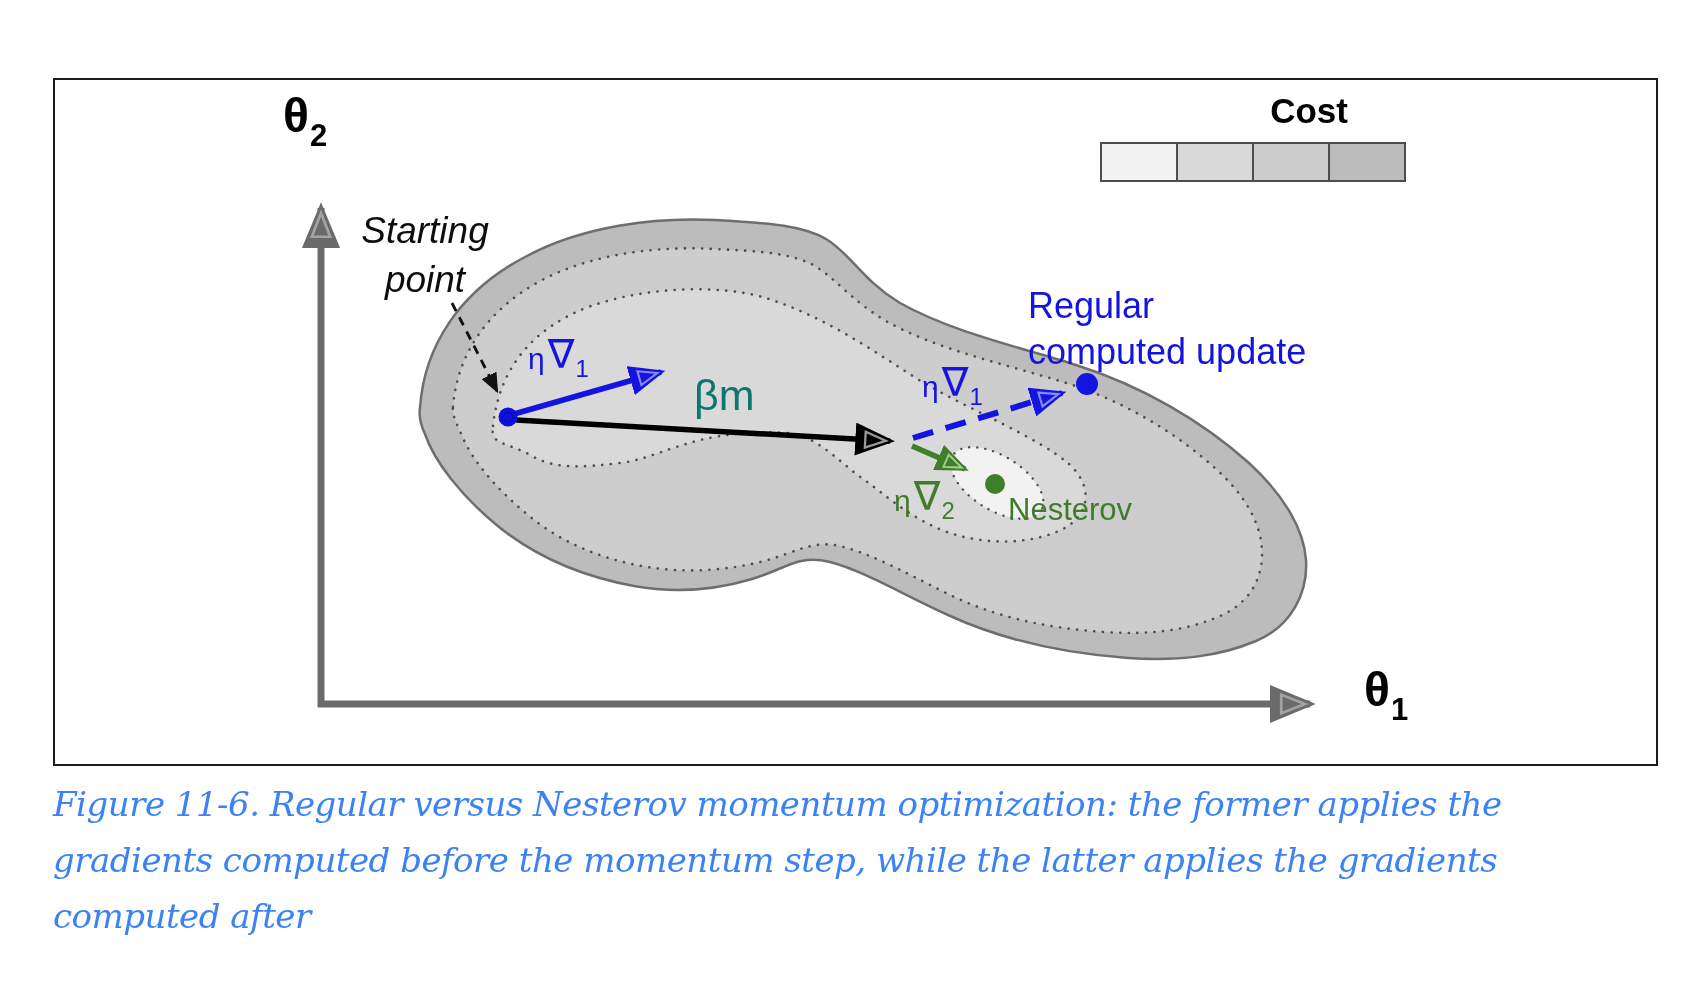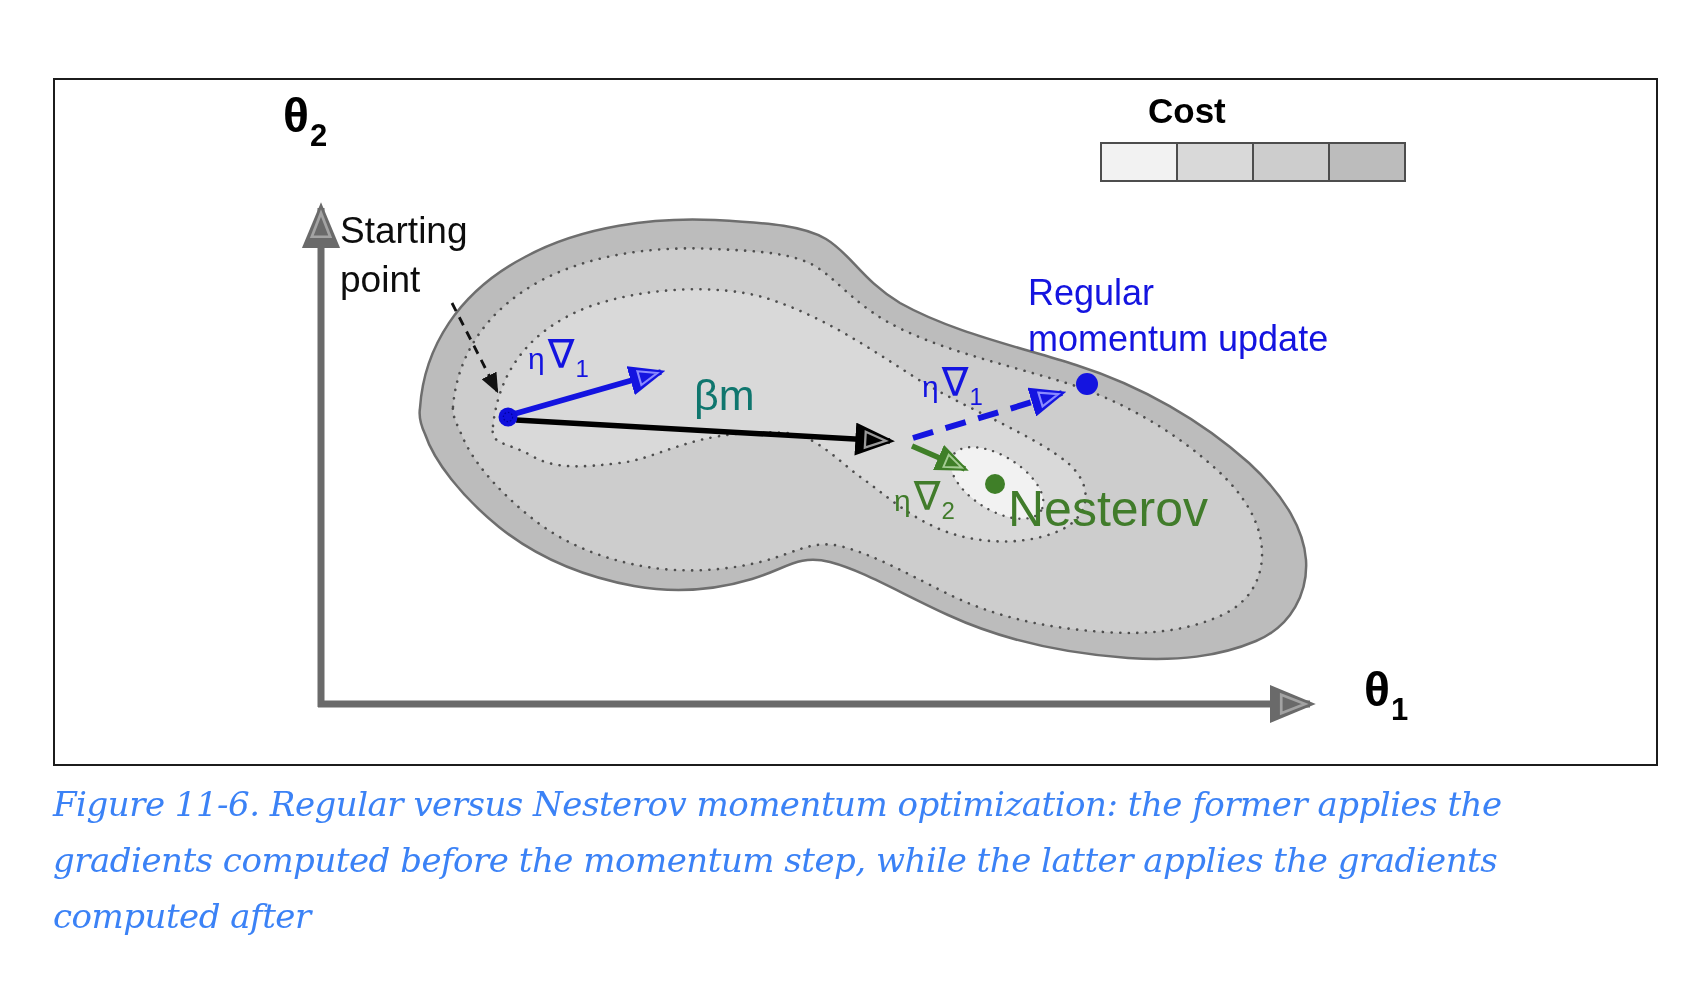--- a/index.html
+++ b/index.html
@@ -4,29 +4,29 @@
 <style>
   html,body{margin:0;padding:0;background:#ffffff;}
   .page{position:relative;width:1668px;height:988px;background:#ffffff;overflow:hidden;
         font-family:"Liberation Sans","DejaVu Sans",sans-serif;}
   .frame{position:absolute;left:53px;top:78px;width:1605px;height:688px;
          border:2px solid #1c1c1c;box-sizing:border-box;background:#ffffff;}
   svg.canvas{position:absolute;left:0;top:0;width:1694px;height:988px;pointer-events:none;}
   .lbl{position:absolute;white-space:nowrap;line-height:1.1;color:#0d0d0d;}
   .axis-lab{font-weight:bold;font-size:48px;color:#000;}
   .axis-lab .sub{font-size:31px;font-weight:bold;position:relative;top:14px;left:1px;}
-  .cost-title{font-weight:bold;font-size:35px;color:#000;width:200px;text-align:left;}
+  .cost-title{font-weight:bold;font-size:35px;color:#000;width:200px;text-align:right;}
   .legend-row{position:absolute;left:1100px;top:142px;display:flex;border:2px solid #4d4d4d;}
   .legend-cell{width:74px;height:36px;border-left:2px solid #4d4d4d;}
   .legend-cell:first-child{border-left:none;}
-  .start-lab{width:170px;text-align:left;font-size:37px;line-height:49px;color:#0d0d0d;}
+  .start-lab{width:170px;text-align:center;font-size:37px;line-height:49px;color:#0d0d0d;font-style:italic;}
   .blue-text{color:#1414e0;}
   .green-text{color:#417c2b;}
   .two-line{font-size:36px;line-height:46px;}
-  .nesterov-lines{font-size:50px;line-height:47px;}
+  .nesterov-lines{font-size:31px;line-height:47px;}
   .beta-lab{font-size:43px;color:#0f766e;}
   .grad{display:flex;align-items:flex-start;}
   .g-eta{font-size:30px;position:relative;top:8px;}
   .g-nabla{font-size:40px;line-height:1;margin-left:3px;font-family:"DejaVu Sans",sans-serif;}
   .g-sub{font-size:24px;position:relative;top:22px;margin-left:1px;}
   .caption-line{position:absolute;left:53px;font-family:"DejaVu Serif","Liberation Serif",serif;
                 font-style:italic;font-size:34px;color:#3b82f6;letter-spacing:-0.5px;white-space:nowrap;}
 </style>
 </head>
 <body>
@@ -127,23 +127,23 @@
       <span class="g-nabla">∇</span>
       <span class="g-sub">1</span>
   </div>
 
   <div class="lbl grad green-text" style="left:894px;top:476px">
     <span class="g-eta">η</span>
       <span class="g-nabla">∇</span>
       <span class="g-sub">2</span>
   </div>
 
-  <div class="lbl blue-text two-line" style="left:1028px;top:270px">
+  <div class="lbl blue-text two-line" style="left:1028px;top:283px">
     <div>Regular</div>
-    <div>momentum update</div>
+    <div>computed update</div>
   </div>
 
   <div class="lbl green-text nesterov-lines" style="left:1008px;top:486px">
     <div>Nesterov</div>
   </div>
 
   <div class="caption-line" style="top:784px">Figure 11-6. Regular versus Nesterov momentum optimization: the former applies the</div>
   <div class="caption-line" style="top:896px">computed after</div>
   <div class="caption-line" style="top:840px">gradients computed before the momentum step, while the latter applies the gradients</div>
 

